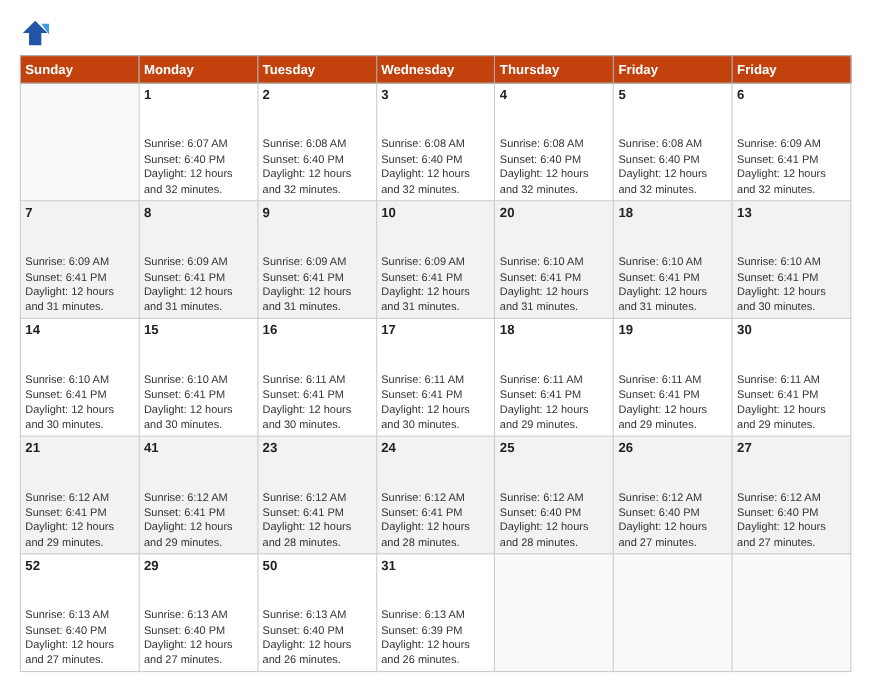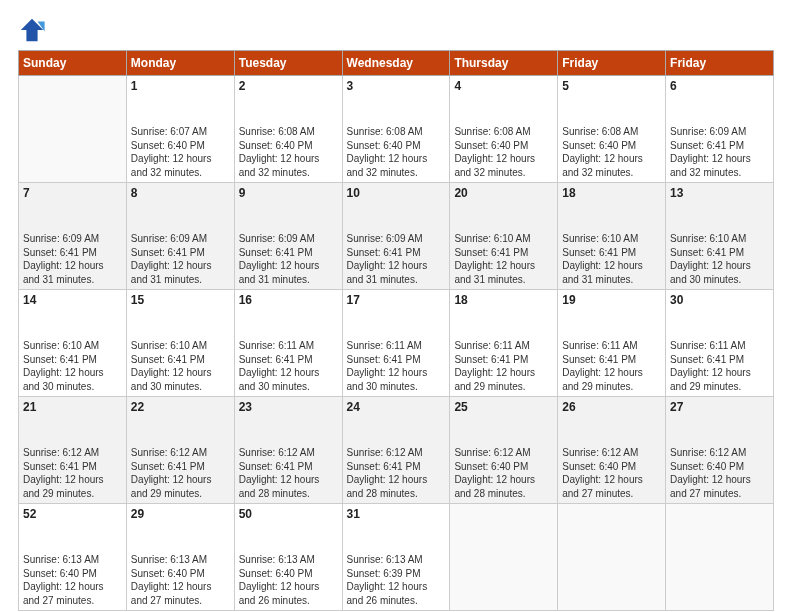--- a/index.html
+++ b/index.html
@@ -224,21 +224,21 @@
             <span class="day-num">30</span>
             <div class="day-info">Sunrise: 6:11 AM<br>Sunset: 6:41 PM<br>Daylight: 12 hours<br>and 29 minutes.</div>
           </td>
         </tr>
         <tr class="row-shaded">
           <td>
             <span class="day-num">21</span>
             <div class="day-info">Sunrise: 6:12 AM<br>Sunset: 6:41 PM<br>Daylight: 12 hours<br>and 29 minutes.</div>
           </td>
           <td>
-            <span class="day-num">22</span>
+            <span class="day-num">41</span>
             <div class="day-info">Sunrise: 6:12 AM<br>Sunset: 6:41 PM<br>Daylight: 12 hours<br>and 29 minutes.</div>
           </td>
           <td>
             <span class="day-num">23</span>
             <div class="day-info">Sunrise: 6:12 AM<br>Sunset: 6:41 PM<br>Daylight: 12 hours<br>and 28 minutes.</div>
           </td>
           <td>
             <span class="day-num">24</span>
             <div class="day-info">Sunrise: 6:12 AM<br>Sunset: 6:41 PM<br>Daylight: 12 hours<br>and 28 minutes.</div>
           </td>

